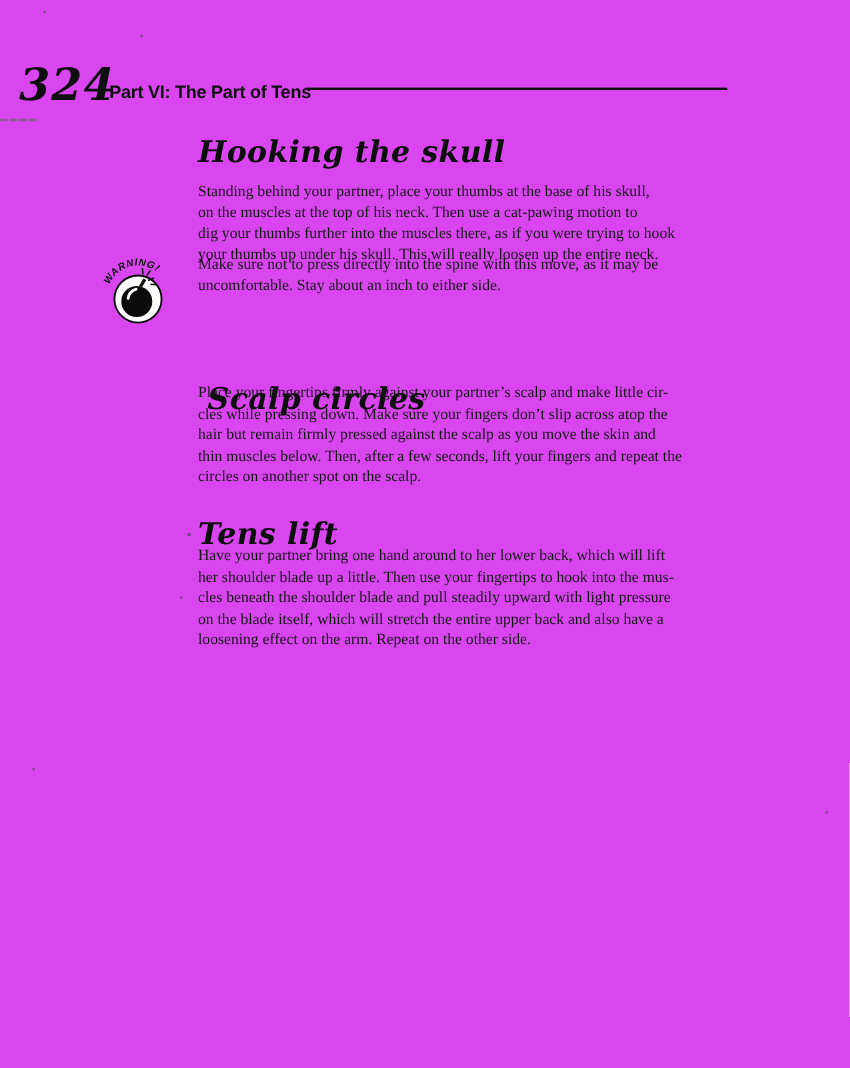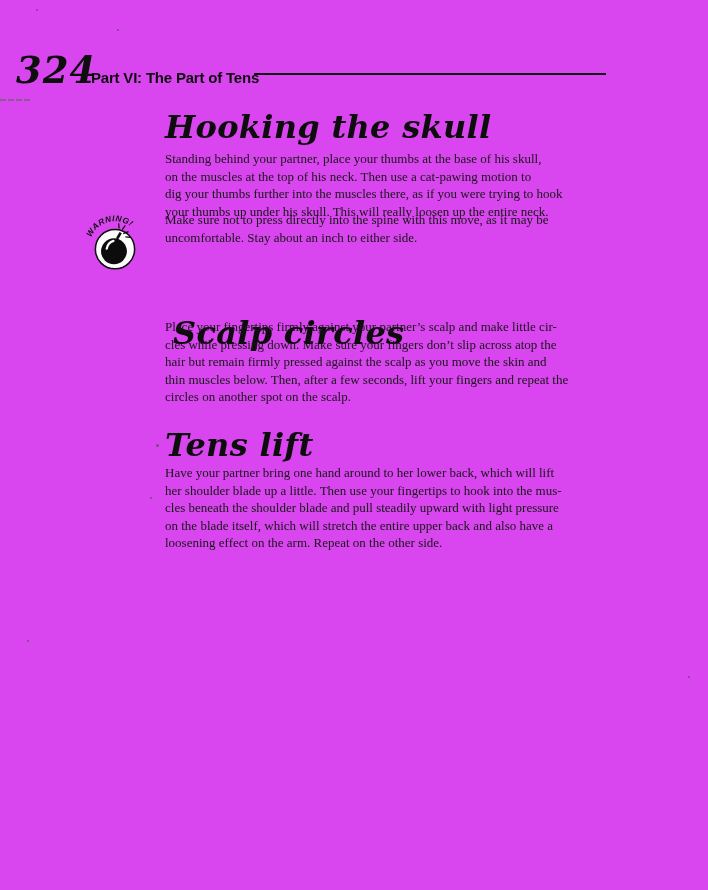--- a/index.html
+++ b/index.html
@@ -62,40 +62,40 @@
     border-radius: 50%;
     opacity: 0.7;
   }
 
   
   .section-heading {
     position: absolute;
     font-family: "DejaVu Serif", serif;
     font-style: italic;
     font-weight: 700;
-    font-size: 32px;
+    font-size: 25px;
     line-height: 30px;
     letter-spacing: 0.3px;
     color: #0d0d0d;
   }
   .section-body {
     position: absolute;
     width: 520px;
     font-size: 13px;
     line-height: 17.5px;
     white-space: pre-line;
     color: #161616;
   }
   .h1 { left: 165px; top: 112px; }
   .b1 { left: 165px; top: 150px; }
   .warn-text { left: 165px; top: 211px; }
   .h2 { left: 173px; top: 286px; margin-top: 32px; }
   .b2 { left: 165px; top: 318px; }
   .h3 { left: 165px; top: 430px; }
-  .b3 { left: 165px; top: 464px; }
+  .b3 { left: 165px; top: 454px; }
 
   
   .warning-icon-wrap {
     position: absolute;
     left: 84px;
     top: 212px;
     width: 62px;
     height: 62px;
   }
 </style>

